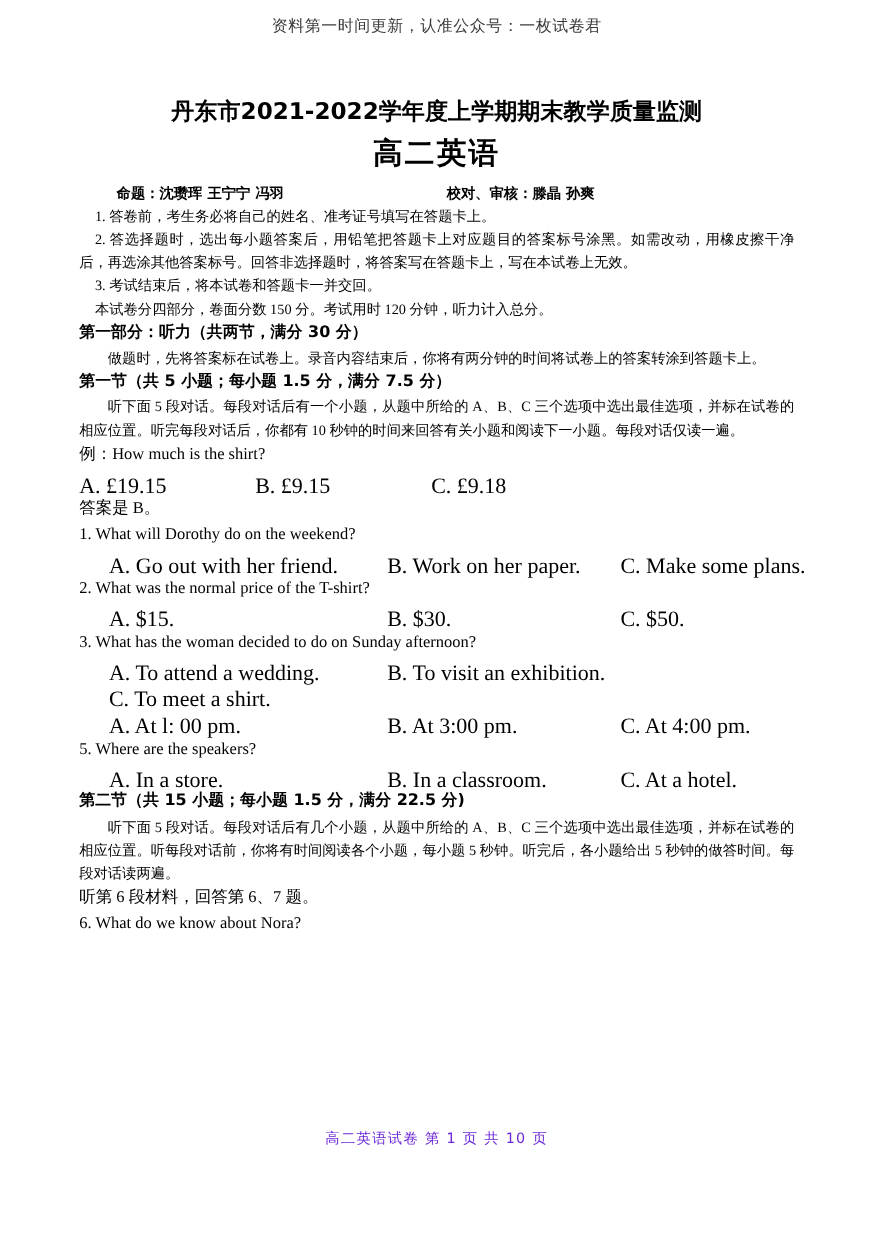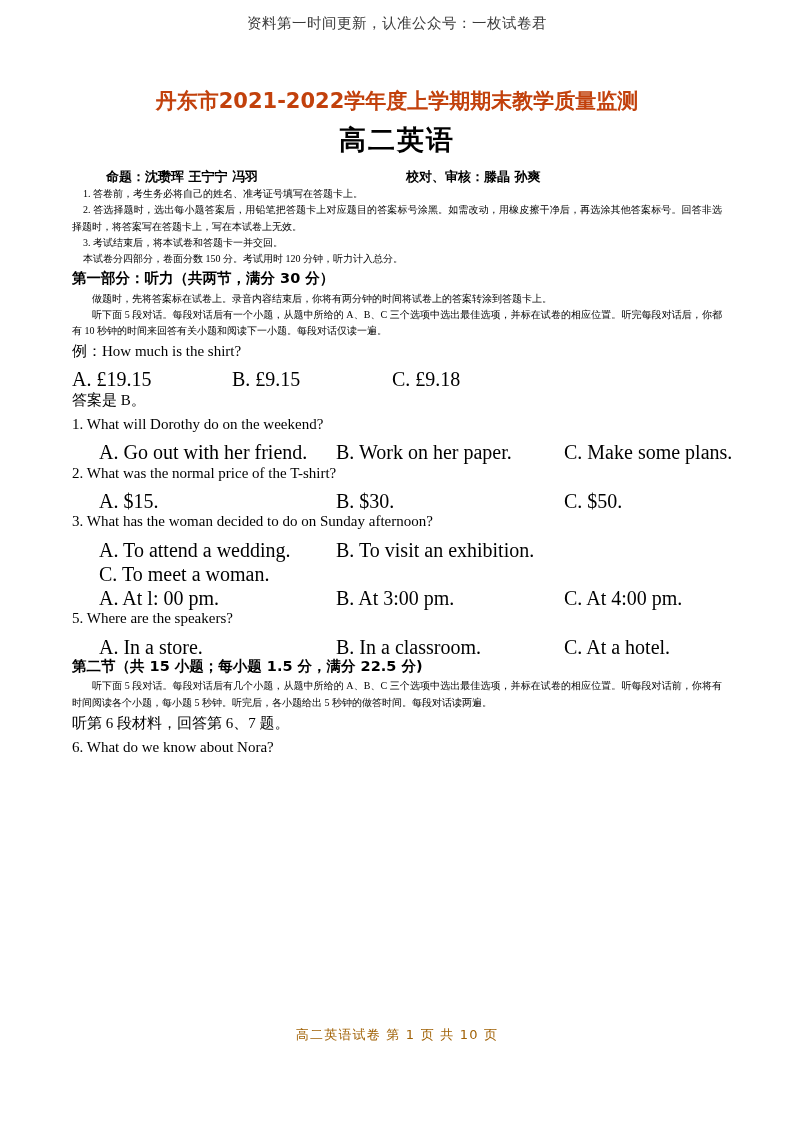--- a/index.html
+++ b/index.html
@@ -47,21 +47,21 @@
   }
 
   .title-main {
     margin-top: 88px;
     text-align: center;
     font-family: "DejaVu Sans", "Liberation Sans", sans-serif;
     font-weight: bold;
     font-size: 21px;
     letter-spacing: 0px;
     line-height: 1.25;
-    color: #c2410c;
+    color: #000000;
   }
   .title-sub {
     margin-top: 10px;
     text-align: center;
     font-family: "DejaVu Serif", "Liberation Serif", serif;
     font-weight: bold;
     font-size: 27px;
     letter-spacing: 2px;
     line-height: 1.2;
   }
@@ -87,21 +87,21 @@
     margin-top: 7px;
     font-family: "DejaVu Sans", "Liberation Sans", sans-serif;
     font-weight: bold;
     font-size: 14px;
     line-height: 1.5;
   }
 
   
   p.body {
     margin: 0;
-    font-size: 10px;
+    font-size: 13px;
     line-height: 1.62;
     text-align: justify;
     text-justify: inter-ideograph;
   }
   p.indent2 { text-indent: 2em; }
   p.indent1 { text-indent: 1.1em; }
 
   .sec-head {
     margin: 0;
     font-family: "DejaVu Sans", "Liberation Sans", sans-serif;
@@ -122,21 +122,21 @@
     font-size: 20px;
     line-height: 1.62;
     position: relative;
     height: 24.3px;
   }
   .opt {
     position: absolute;
     white-space: nowrap;
   }
   .opt.a { left: 27px; }
-  .opt.b { left: 264px; }
+  .opt.b { left: 280px; }
   .opt.c { left: 492px; }
 
   
   .opt-row.example .opt.a { left: 0px; }
   .opt-row.example .opt.b { left: 160px; }
   .opt-row.example .opt.c { left: 320px; }
 
   .plain-line {
     margin: 0;
     font-size: 15px;
@@ -147,21 +147,21 @@
   
   .footer {
     position: absolute;
     left: 0;
     top: 1026px;
     width: 794px;
     text-align: center;
     font-family: "DejaVu Sans", "Liberation Sans", sans-serif;
     font-size: 13px;
     letter-spacing: 1.2px;
-    color: #a16207;
+    color: #6d28d9;
     white-space: nowrap;
   }
 </style>
 </head>
 <body>
 
 <div class="page">
 
   <div class="promo-banner">资料第一时间更新，认准公众号：一枚试卷君</div>
 
@@ -179,20 +179,21 @@
 
     <p class="body indent1">1. 答卷前，考生务必将自己的姓名、准考证号填写在答题卡上。</p>
     <p class="body indent1">2. 答选择题时，选出每小题答案后，用铅笔把答题卡上对应题目的答案标号涂黑。如需改动，用橡皮擦干净后，再选涂其他答案标号。回答非选择题时，将答案写在答题卡上，写在本试卷上无效。</p>
     <p class="body indent1">3. 考试结束后，将本试卷和答题卡一并交回。</p>
     <p class="body indent1">本试卷分四部分，卷面分数 150 分。考试用时 120 分钟，听力计入总分。</p>
 
     <div class="sec-head">第一部分：听力（共两节，满分 30 分）</div>
 
     <p class="body indent2">做题时，先将答案标在试卷上。录音内容结束后，你将有两分钟的时间将试卷上的答案转涂到答题卡上。</p>
 
+    <div class="sec-head">第一节（共 5 小题；每小题 1.5 分，满分 7.5 分）</div>
 
     <p class="body indent2">听下面 5 段对话。每段对话后有一个小题，从题中所给的 A、B、C 三个选项中选出最佳选项，并标在试卷的相应位置。听完每段对话后，你都有 10 秒钟的时间来回答有关小题和阅读下一小题。每段对话仅读一遍。</p>
 
     <p class="plain-line">例：How much is the shirt?</p>
 
     <div class="opt-row example">
       <span class="opt a">A.  £19.15</span>
       <span class="opt b">B.  £9.15</span>
       <span class="opt c">C.  £9.18</span>
     </div>
@@ -212,21 +213,21 @@
       <span class="opt b">B. $30.</span>
       <span class="opt c">C. $50.</span>
     </div>
 
     <p class="q-stem">3. What has the woman decided to do on Sunday afternoon?</p>
     <div class="opt-row">
       <span class="opt a">A. To attend a wedding.</span>
       <span class="opt b">B. To visit an exhibition.</span>
     </div>
     <div class="opt-row">
-      <span class="opt a">C. To meet a woman.</span>
+      <span class="opt a">C. To meet a shirt.</span>
     </div>
 
     <div class="opt-row">
       <span class="opt a">A. At l: 00 pm.</span>
       <span class="opt b">B. At 3:00 pm.</span>
       <span class="opt c">C. At 4:00 pm.</span>
     </div>
 
     <p class="q-stem">5. Where are the speakers?</p>
     <div class="opt-row">

